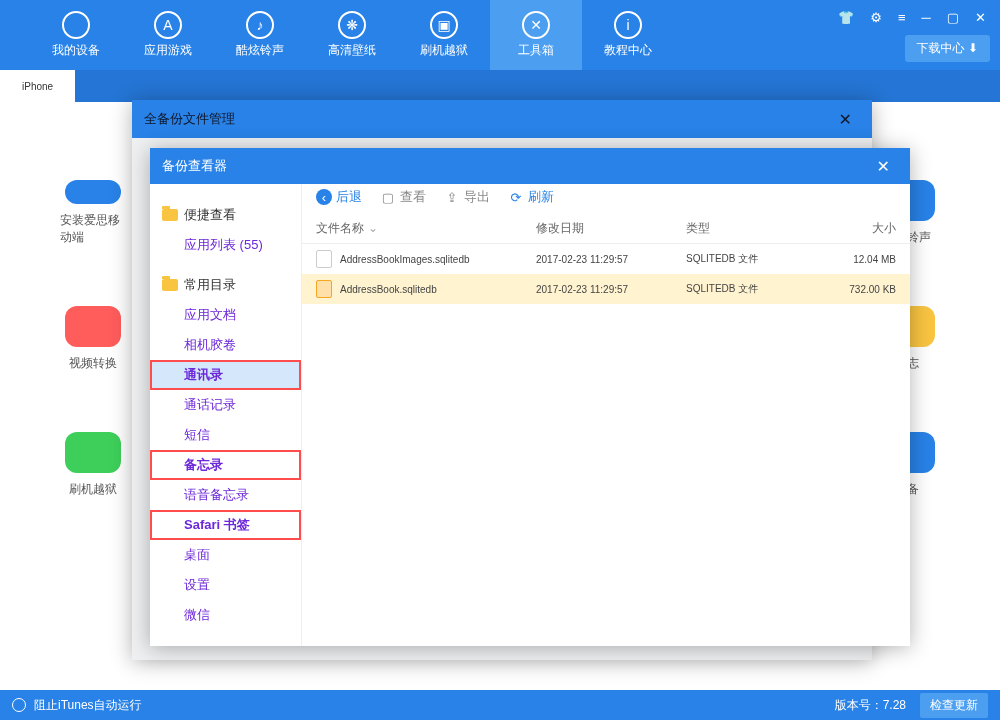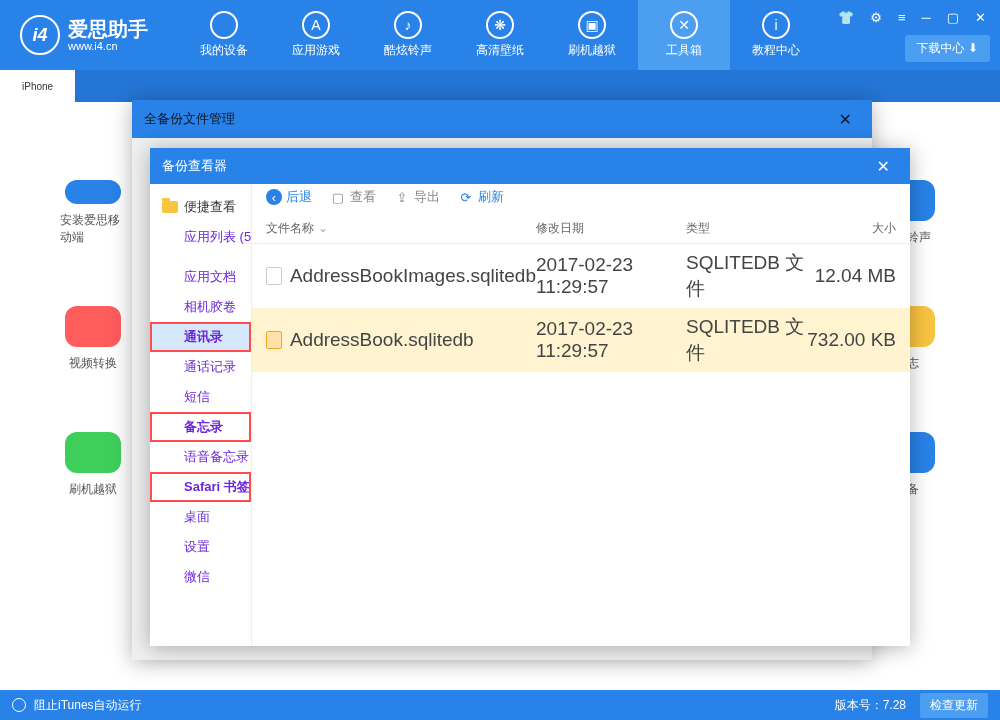--- a/index.html
+++ b/index.html
@@ -32,61 +32,54 @@
 .modal1 { position: absolute; left: 132px; top: 100px; width: 740px; height: 560px; background: #fff; box-shadow: 0 2px 20px rgba(0,0,0,.3); display: flex; flex-direction: column; }
 .modal1-head { height: 38px; background: #2882e7; color: #0f172a; display: flex; align-items: center; padding: 0 12px; font-size: 13px; }
 .modal1-head .x { margin-left: auto; cursor: pointer; font-size: 16px; padding: 4px 8px; }
 .modal1-body { flex: 1; background: #eef0f2; padding: 18px; }
 
 .modal2 { position: absolute; left: 150px; top: 148px; width: 760px; height: 498px; background: #fff; box-shadow: 0 2px 20px rgba(0,0,0,.3); display: flex; flex-direction: column; }
 .modal2-head { height: 36px; background: #2882e7; color: #fff; display: flex; align-items: center; padding: 0 12px; font-size: 13px; }
 .modal2-head .x { margin-left: auto; cursor: pointer; font-size: 16px; padding: 4px 8px; }
 .modal2-body { flex: 1; display: flex; }
 
-.sidebar { width: 152px; background: #fff; border-right: 1px solid #eee; padding-top: 8px; overflow: auto; }
+.sidebar { width: 152px; background: #fff; border-right: 1px solid #eee; padding-top: 16px; overflow: auto; }
 .sb-section { display: flex; align-items: center; gap: 6px; padding: 6px 12px; font-size: 13px; color: #333; }
 .folder { width: 16px; height: 12px; background: #f9c440; border-radius: 2px; position: relative; }
 .folder:before { content:""; position:absolute; top:-3px; left:0; width:8px; height:3px; background:#f9c440; border-radius:1px 1px 0 0;}
 .sb-item { padding: 6px 10px 6px 34px; font-size: 13px; color: #6d28d9; cursor: pointer; white-space: nowrap; }
 .sb-item.selected { background: #d4e7fb; }
 .sb-item.boxed { outline: 2px solid #ff4d4d; outline-offset: -2px; font-weight: bold; }
 
 .main { flex: 1; display: flex; flex-direction: column; }
 .pathbar { margin: 12px 14px 6px; height: 30px; border: 1px solid #ddd; display: flex; align-items: center; padding: 0 10px; font-size: 13px; color: #444; }
 .toolbar { display: flex; gap: 18px; padding: 4px 14px 8px; font-size: 13px; color: #888; align-items: center; }
 .tb-btn { display: flex; align-items: center; gap: 4px; cursor: pointer; }
 .tb-btn.enabled { color: #2882e7; }
 .tb-ico { width: 16px; height: 16px; display:inline-flex; align-items:center; justify-content:center; }
 .filehead { display: flex; padding: 6px 14px; font-size: 12px; color: #666; border-bottom: 1px solid #eee; }
 .col-name { flex: 1 1 auto; }
 .col-date { width: 150px; }
 .col-type { width: 120px; }
 .col-size { width: 90px; text-align: right; }
 .sort { color:#aaa; margin-left:4px; }
-.filerow { display: flex; padding: 6px 14px; font-size: 19px; color: #444; align-items: center; }
+.filerow { display: flex; padding: 6px 14px; font-size: 10px; color: #444; align-items: center; }
 .filerow.sel { background: #fff3d0; }
 .fico { width: 16px; height: 18px; border: 1px solid #ccc; border-radius: 2px; margin-right: 8px; background:#fff; position:relative; flex-shrink:0;}
 .fico.db { border-color:#f5a623; background:#ffe0a8;}
 
 .statusbar { position: absolute; left: 0; right: 0; bottom: 0; height: 30px; background: #2882e7; color: #fff; display: flex; align-items: center; padding: 0 12px; font-size: 12px; gap: 8px; }
 .statusbar .ring { width: 14px; height: 14px; border: 1.5px solid #fff; border-radius: 50%; }
 .statusbar .right { margin-left: auto; display: flex; gap: 14px; align-items: center; }
 .btn-update { background: #4c9ff0; padding: 4px 10px; border-radius: 2px; cursor: pointer; }
 </style>
 </head>
 <body>
 
 <div class="titlebar">
-  <div class="logo-area">
-    <div class="logo-circle">i4</div>
-    <div class="logo-txt">
-      <span class="zh">爱思助手</span>
-      <span class="en">www.i4.cn</span>
-    </div>
-  </div>
   <div class="nav" id="nav">
       <div class="nav-item">
         <div class="nav-icon"></div>
         <span>我的设备</span>
       </div>
       <div class="nav-item">
         <div class="nav-icon">A</div>
         <span>应用游戏</span>
       </div>
       <div class="nav-item">
@@ -174,20 +167,24 @@
     <span class="x">✕</span>
   </div>
   <div class="modal2-body">
     <div class="sidebar">
       <div class="sb-section">
         <span class="folder"></span>
         <span>便捷查看</span>
       </div>
       <div class="sb-item">应用列表 (55)</div>
       <div style="height:10px"></div>
+      <div class="sb-section">
+        <span class="folder"></span>
+        <span>常用目录</span>
+      </div>
       <div id="sbitems">
           <div class="sb-item">应用文档</div>
           <div class="sb-item">相机胶卷</div>
           <div class="sb-item selected boxed">通讯录</div>
           <div class="sb-item">通话记录</div>
           <div class="sb-item">短信</div>
           <div class="sb-item boxed">备忘录</div>
           <div class="sb-item">语音备忘录</div>
           <div class="sb-item boxed">Safari 书签</div>
           <div class="sb-item">桌面</div>

